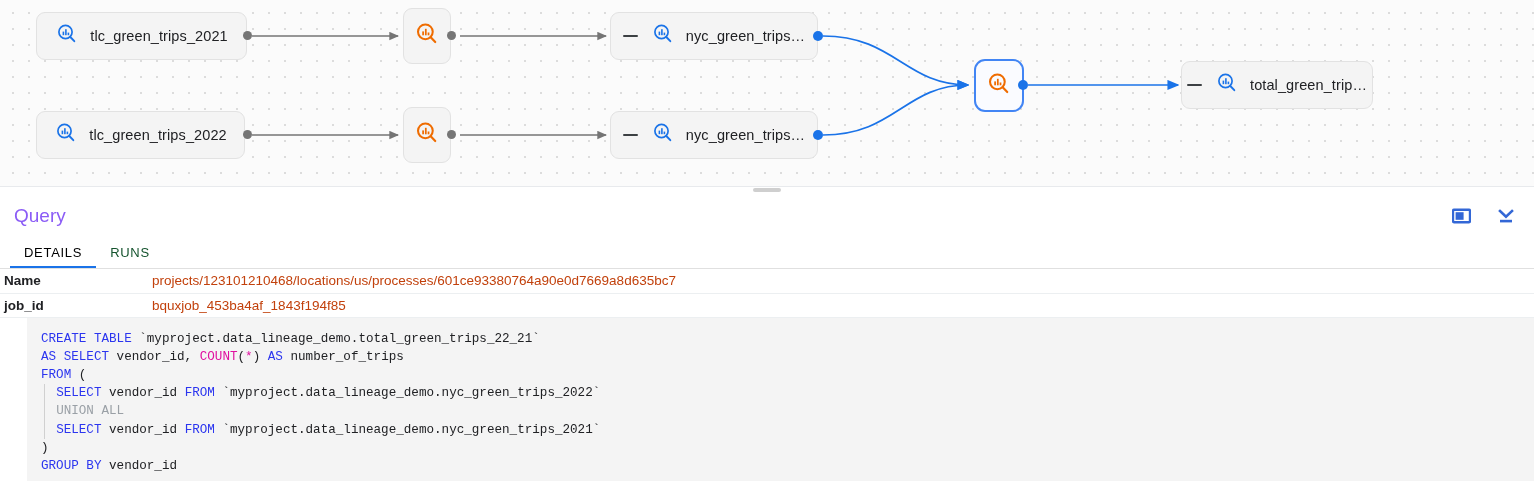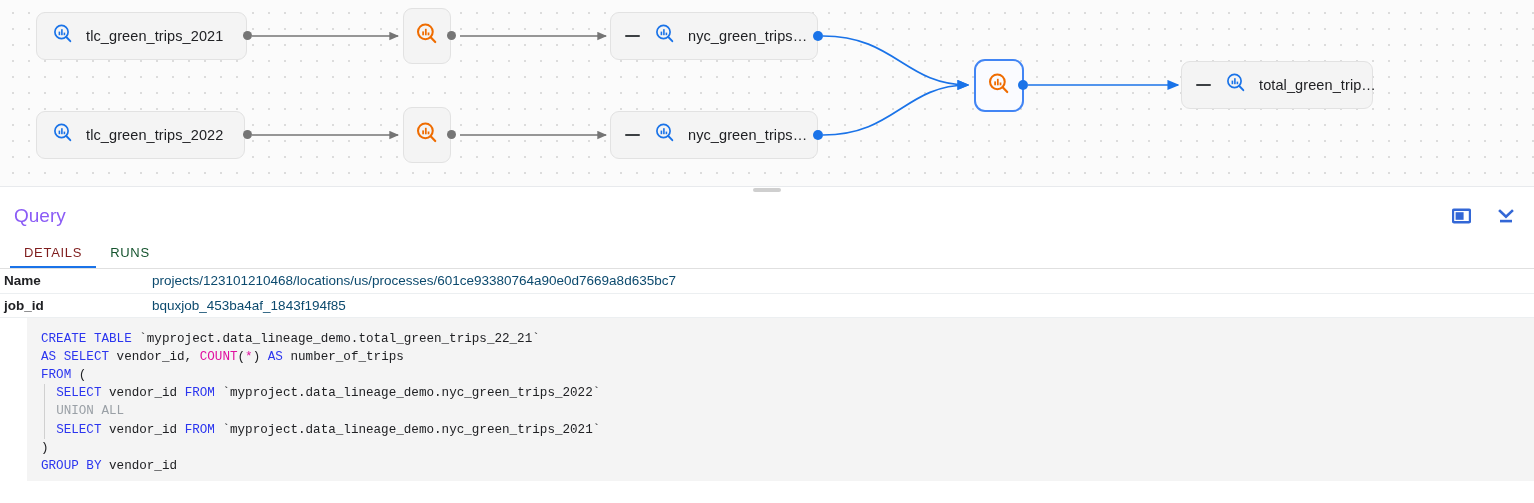--- a/index.html
+++ b/index.html
@@ -27,20 +27,21 @@
   }
 
   .node {
     position: absolute;
     background: #f4f4f4;
     border: 1px solid #e2e2e2;
     border-radius: 9px;
     display: flex;
     align-items: center;
     z-index: 2;
+    justify-content: center;
   }
   .node.table-node {
     height: 48px;
     padding: 0 14px;
     gap: 11px;
   }
   .node.proc-node {
     width: 48px; height: 56px;
     justify-content: center;
   }
@@ -127,21 +128,21 @@
     font-size: 13px;
     letter-spacing: .7px;
     color: #14532d;
     padding: 0 14px;
     height: 31px;
     line-height: 31px;
     cursor: pointer;
     font-weight: 500;
     position: relative;
   }
-  .tab.active { color: #7f1d1d; }
+  .tab.active { color: #000000; }
   .tab.active::after {
     content: "";
     position: absolute;
     left: 0; right: 0; bottom: 0;
     height: 2.5px;
     background: #1a73e8;
   }
 
   .kv-table { width: 100%; border-collapse: collapse; background:#fff; }
   .kv-table tr { border-bottom: 1px solid #eceff1; }
@@ -150,21 +151,21 @@
     font-size: 13.5px;
     height: 24px;
     vertical-align: middle;
   }
   .kv-key {
     width: 150px;
     padding-left: 4px !important;
     font-weight: 700;
     color: #202124;
   }
-  .kv-val { color: #0c4a6e; padding-left: 2px !important; margin-left: 22px; }
+  .kv-val { color: #c2410c; padding-left: 2px !important; margin-left: 22px; }
 
   
   .sql-wrap {
     background: #f4f4f4;
     padding: 12px 0 0 0;
     height: 163px;
     overflow: hidden;
     margin-left: 27px;
   }
   .sql {

